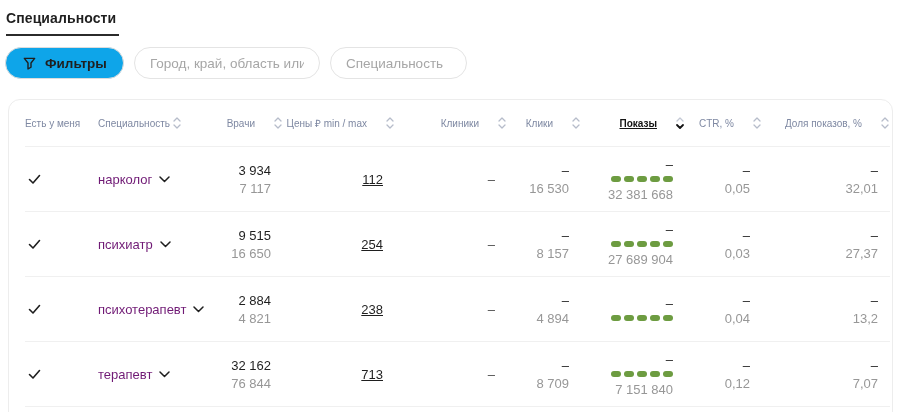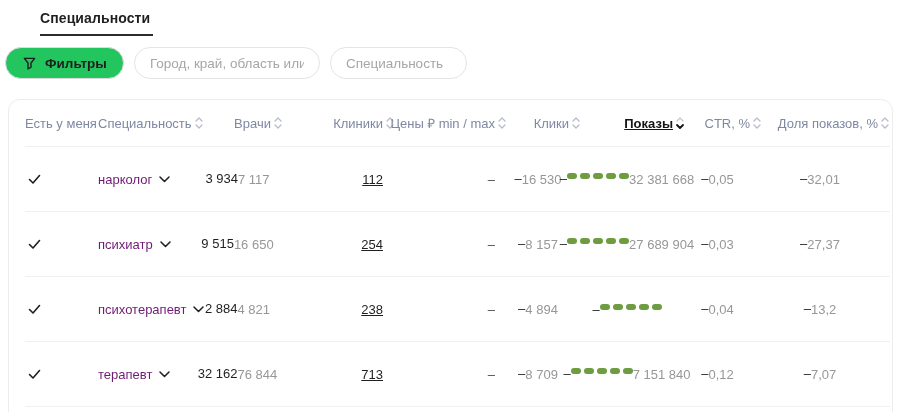--- a/index.html
+++ b/index.html
@@ -4,38 +4,38 @@
 <style>
   * { box-sizing: border-box; margin: 0; padding: 0; }
   html, body { width: 900px; height: 412px; }
   body {
     background: #fff;
     font-family: "Liberation Sans", sans-serif;
     overflow: hidden;
     color: #1f1f1f;
   }
   
-  .tab-bar { padding: 9px 0 0 6px; margin-left: 34px; }
+  .tab-bar { padding: 9px 0 0 6px; }
   .tab {
     display: inline-block;
     font-size: 14px;
     font-weight: 700;
     letter-spacing: .1px;
     color: #1f1f1f;
     padding: 0 3px 8px 0;
     border-bottom: 2.5px solid #2b2b2b;
     cursor: pointer;
   }
   
   .filters { display: flex; align-items: center; gap: 10px; margin: 11px 0 0 5px; }
   .pill-btn {
     display: flex; align-items: center; gap: 8px;
     height: 32px; padding: 0 16px;
     border: 1px solid #dcdcdc; border-radius: 16px;
-    background: #22c55e; font-family: inherit;
+    background: #0ea5e9; font-family: inherit;
     font-size: 13.5px; font-weight: 700; color: #1f1f1f;
     cursor: pointer;
   }
   .pill-input {
     height: 32px; border: 1px solid #e4e4e4; border-radius: 16px;
     padding: 0 15px; font-family: inherit; font-size: 13.5px; color: #1f1f1f;
     outline: none; background: #fff;
   }
   .pill-input::placeholder { color: #a6a6a6; }
   .input-region { width: 186px; }
@@ -49,29 +49,29 @@
     overflow: hidden;
     background: #fff;
   }
   .grid {
     display: grid;
     grid-template-columns: 73px 106px 79px 112px 112px 74px 104px 77px 128px;
     align-items: center;
   }
   .thead { height: 46px; padding-left: 16px; }
   .th {
-    font-size: 13px; color: #7e88a2; white-space: nowrap;
-  }
-  .th-num { display: flex; justify-content: flex-end; align-items: center; gap: 2px; }
+    font-size: 10px; color: #7e88a2; white-space: nowrap;
+  }
+  .th-num { display: flex; justify-content: flex-end; align-items: center; gap: 18px; }
   .th-left { display: flex; justify-content: flex-start; align-items: center; gap: 2px; }
   .th.active { color: #141414; font-weight: 700; text-decoration: underline; }
   .sort-icon { flex: 0 0 auto; display: inline-flex; }
   .rows { padding-left: 16px; padding-right: 2px; }
   .row { border-top: 1px solid #f0f0f0; height: 65px; }
-  .cell-stack { display: flex; flex-direction: row; justify-content: center; line-height: 17px; }
+  .cell-stack { display: flex; flex-direction: column; justify-content: center; line-height: 17px; }
   .cell-num { text-align: right; padding-right: 12px; font-size: 13px; white-space: nowrap; }
   .val-primary { color: #1f1f1f; font-weight: 500; }
   .val-secondary { color: #979797; margin-top: 1px; }
   .cell-single { font-size: 13px; color: #1f1f1f; text-align: right; padding-right: 12px; text-decoration: underline; }
   .cell-dash { font-size: 13px; color: #4a4a4a; text-align: right; padding-right: 12px; }
   .check-cell { padding-left: 3px; cursor: pointer; display: flex; align-items: center; }
   .spec-cell {
     display: flex; align-items: center; gap: 7px;
     font-size: 13px; color: #701a75; cursor: pointer; white-space: nowrap;
   }
@@ -117,30 +117,30 @@
     <div class="th th-num">
       <span>Врачи</span>
       <span class="sort-icon">
         <svg width="10" height="16" viewBox="0 0 10 16">
             <path d="M2 6l3-3 3 3" fill="none" stroke="#b6bcca" stroke-width="1.3" stroke-linecap="round" stroke-linejoin="round"></path>
             <path d="M2 10l3 3 3-3" fill="none" stroke="#b6bcca" stroke-width="1.3" stroke-linecap="round" stroke-linejoin="round"></path>
           </svg>
       </span>
     </div>
     <div class="th th-num">
+      <span>Цены ₽ min / max</span>
+      <span class="sort-icon">
+        <svg width="10" height="16" viewBox="0 0 10 16">
+            <path d="M2 6l3-3 3 3" fill="none" stroke="#b6bcca" stroke-width="1.3" stroke-linecap="round" stroke-linejoin="round"></path>
+            <path d="M2 10l3 3 3-3" fill="none" stroke="#b6bcca" stroke-width="1.3" stroke-linecap="round" stroke-linejoin="round"></path>
+          </svg>
+      </span>
+    </div>
+    <div class="th th-num">
       <span>Клиники</span>
-      <span class="sort-icon">
-        <svg width="10" height="16" viewBox="0 0 10 16">
-            <path d="M2 6l3-3 3 3" fill="none" stroke="#b6bcca" stroke-width="1.3" stroke-linecap="round" stroke-linejoin="round"></path>
-            <path d="M2 10l3 3 3-3" fill="none" stroke="#b6bcca" stroke-width="1.3" stroke-linecap="round" stroke-linejoin="round"></path>
-          </svg>
-      </span>
-    </div>
-    <div class="th th-num">
-      <span>Цены ₽ min / max</span>
       <span class="sort-icon">
         <svg width="10" height="16" viewBox="0 0 10 16">
             <path d="M2 6l3-3 3 3" fill="none" stroke="#b6bcca" stroke-width="1.3" stroke-linecap="round" stroke-linejoin="round"></path>
             <path d="M2 10l3 3 3-3" fill="none" stroke="#b6bcca" stroke-width="1.3" stroke-linecap="round" stroke-linejoin="round"></path>
           </svg>
       </span>
     </div>
     <div class="th th-num">
       <span>Клики</span>
       <span class="sort-icon">

